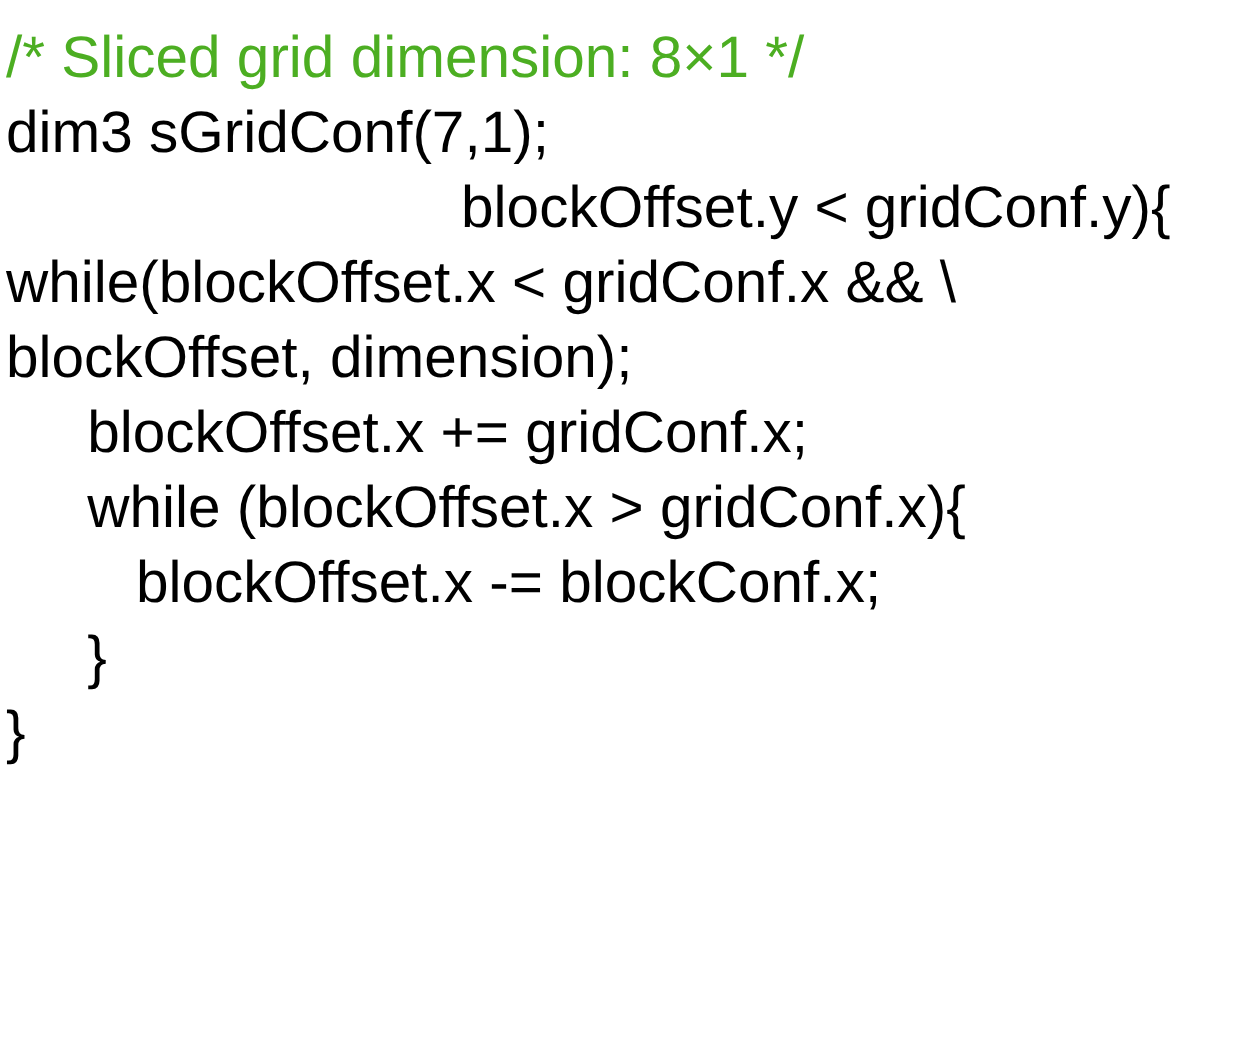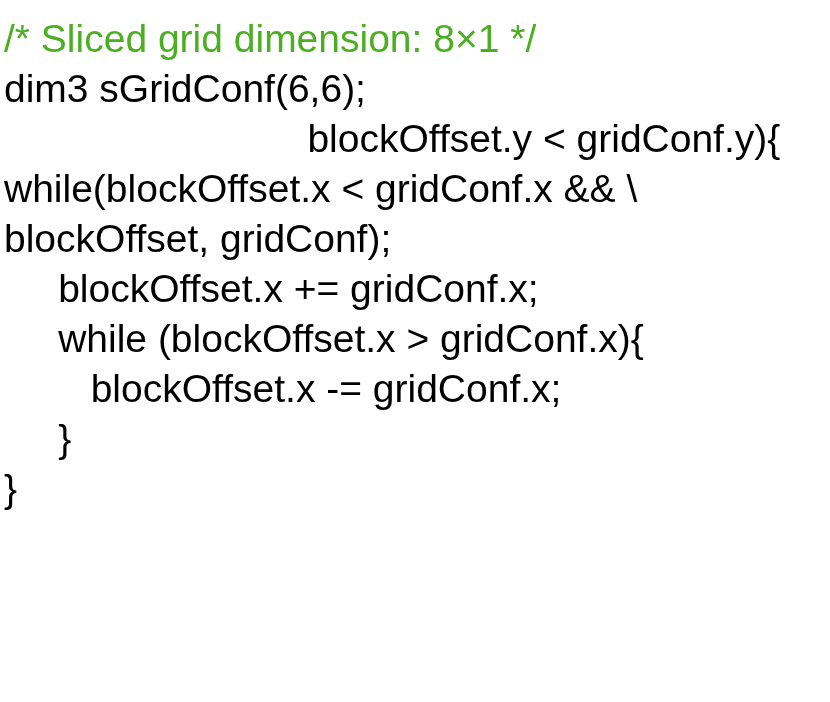--- a/index.html
+++ b/index.html
@@ -30,23 +30,23 @@
   .code-line.comment {
     color: var(--comment-color, #4cae22);
   }
 </style>
 </head>
 <body style="background: rgb(255, 255, 255);">
 
 <div class="page">
   <div class="code-block">
     <div class="code-line comment">/* Sliced grid dimension: 8×1 */</div>
-    <div class="code-line">dim3 sGridConf(6,6);</div>
+    <div class="code-line">dim3 sGridConf(7,1);</div>
     <div class="code-line">                            blockOffset.y &lt; gridConf.y){</div>
     <div class="code-line">while(blockOffset.x &lt; gridConf.x &amp;&amp; \</div>
-    <div class="code-line">blockOffset, gridConf);</div>
+    <div class="code-line">blockOffset, dimension);</div>
     <div class="code-line">     blockOffset.x += gridConf.x;</div>
     <div class="code-line">     while (blockOffset.x &gt; gridConf.x){</div>
-    <div class="code-line">        blockOffset.x -= gridConf.x;</div>
+    <div class="code-line">        blockOffset.x -= blockConf.x;</div>
     <div class="code-line">     }</div>
     <div class="code-line">}</div>
   </div>
 </div>
 
 </body></html>

